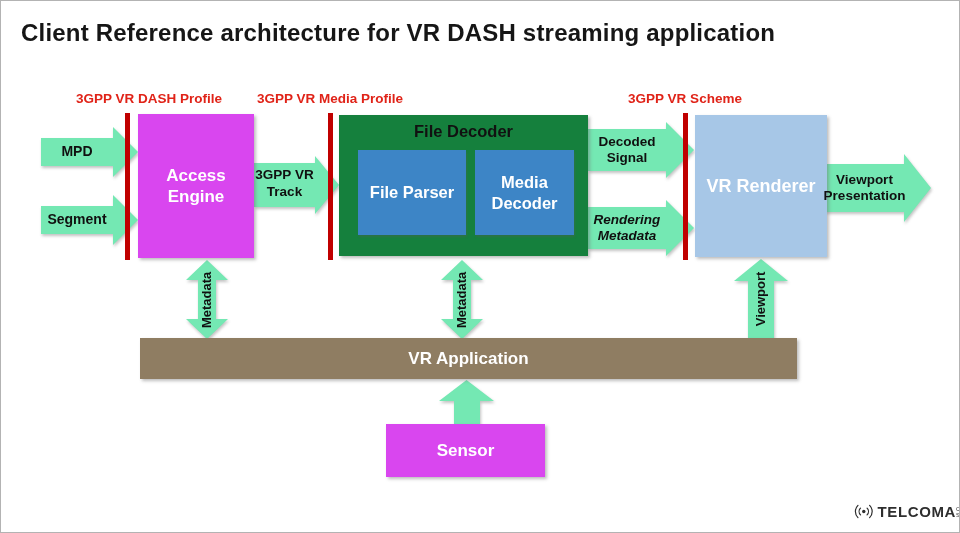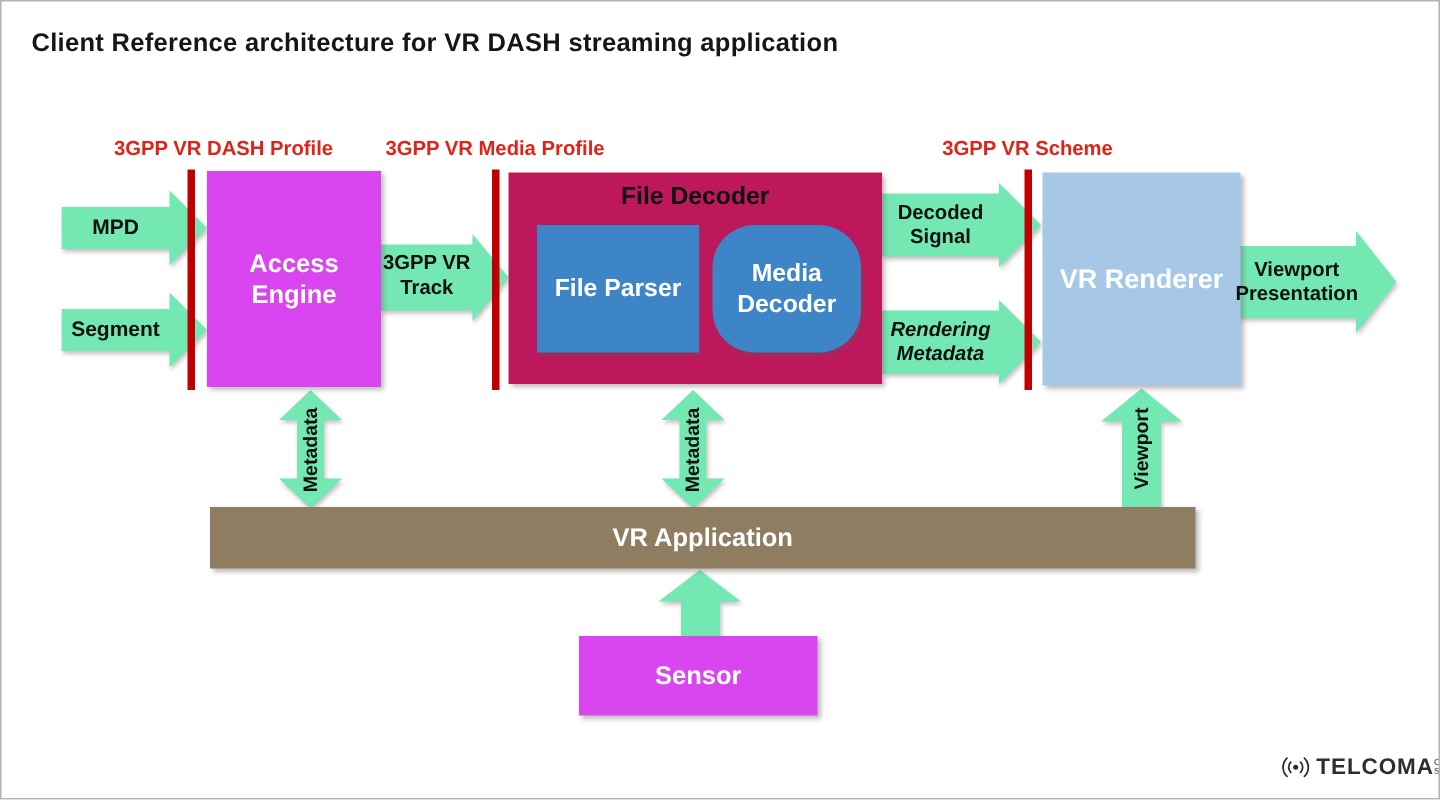--- a/index.html
+++ b/index.html
@@ -2,45 +2,45 @@
 <html><head>
 <meta charset="utf-8">
 <style>
   html,body{margin:0;padding:0;background:#e8e8e8;}
   .canvas{
     position:relative;width:960px;height:533px;background:#ffffff;
     border:1px solid #b3b3b3;box-sizing:border-box;overflow:hidden;
     font-family:"Liberation Sans","DejaVu Sans",sans-serif;
   }
   .title{
-    position:absolute;left:20px;top:18px;font-size:17px;font-weight:600;
+    position:absolute;left:20px;top:18px;font-size:24px;font-weight:600;
     color:#161616;letter-spacing:.2px;
   }
   .profile-label{
     position:absolute;top:90px;transform:translateX(-50%);
     font-size:13.5px;font-weight:600;color:#e02318;white-space:nowrap;
   }
   .red-bar{
     position:absolute;top:112px;width:5px;height:147px;background:#c00000;z-index:3;
   }
   .box{
     position:absolute;display:flex;align-items:center;justify-content:center;
     text-align:center;box-shadow:2px 2px 3px rgba(110,110,110,.45);z-index:2;
   }
   .box .lbl{font-weight:600;line-height:1.25;}
   .coral{background:#d946ef;color:#fff;}
   .access{left:137px;top:113px;width:116px;height:144px;font-size:17px;}
-  .filedec{left:338px;top:114px;width:249px;height:141px;background:#be185d;
+  .filedec{left:338px;top:114px;width:249px;height:141px;background:#15803d;
     display:block;}
   .filedec-title{margin-top:7px;text-align:center;font-size:16.5px;font-weight:600;color:#111;}
   .subbox{position:absolute;display:flex;align-items:center;justify-content:center;
     background:#3d85c6;color:#fff;font-size:16.5px;font-weight:600;text-align:center;
     line-height:1.25;box-shadow:1px 2px 2px rgba(90,90,90,.35);}
   .parser{left:19px;top:35px;width:108px;height:85px;}
-  .mediadec{left:136px;top:35px;width:99px;height:85px;border-radius:28px;}
+  .mediadec{left:136px;top:35px;width:99px;height:85px;}
   .renderer{left:694px;top:114px;width:132px;height:142px;background:#a7c7e7;color:#fff;font-size:18px;}
   .vrapp{left:139px;top:337px;width:657px;height:41px;background:#8f7d62;color:#fff;font-size:17px;}
   .sensor{left:385px;top:423px;width:159px;height:53px;font-size:17px;}
   .arrow{position:absolute;z-index:1;filter:drop-shadow(1.5px 2px 1.5px rgba(120,120,120,.45));}
   .arrow polygon{fill:#74e8b3;}
   .arrow-label{
     position:absolute;z-index:4;display:flex;align-items:center;justify-content:center;
     text-align:center;color:#101010;font-weight:600;line-height:1.22;
   }
   .f14{font-size:14px;} .f13{font-size:13.5px;}

